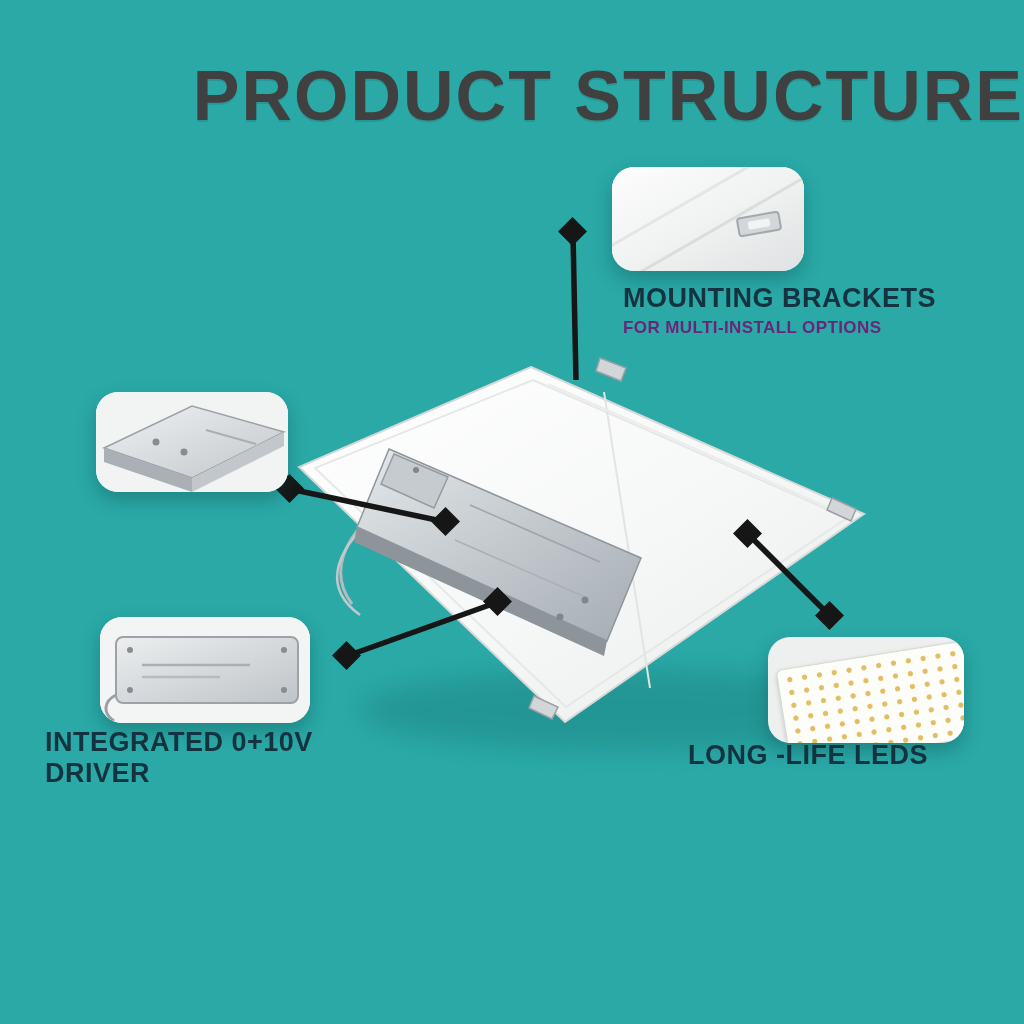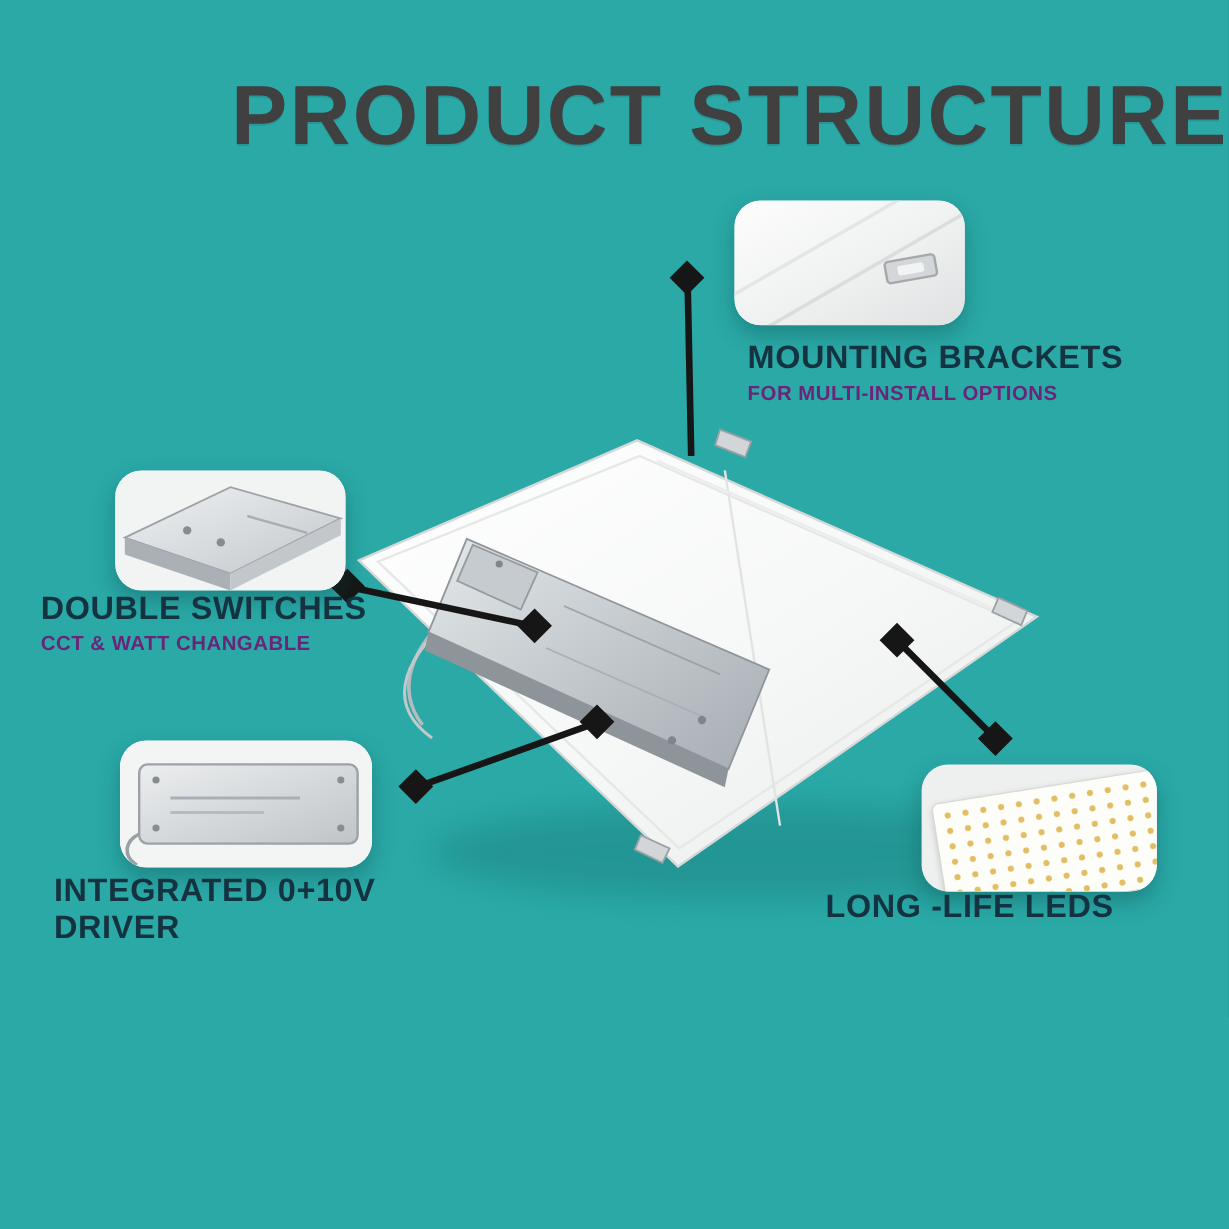--- a/index.html
+++ b/index.html
@@ -200,24 +200,20 @@
 
   <div class="thumb" style="left:768px;top:637px;width:196px;height:106px;background:#eef0f0;">
     <div class="led-grid"></div>
   </div>
 
   <div class="callout-text text-mounting">
     <div class="callout-label">MOUNTING BRACKETS</div>
     <div class="callout-sub">FOR MULTI-INSTALL OPTIONS</div>
   </div>
 
-  <div class="callout-text text-switches">
-    <div class="callout-label">DOUBLE SWITCHES</div>
-    <div class="callout-sub">CCT &amp; WATT CHANGABLE</div>
-  </div>
 
   <div class="callout-text text-driver">
     <div class="callout-label">INTEGRATED 0+10V DRIVER</div>
   </div>
 
   <div class="callout-text text-leds">
     <div class="callout-label">LONG -LIFE LEDS</div>
   </div>
 
 </div>

